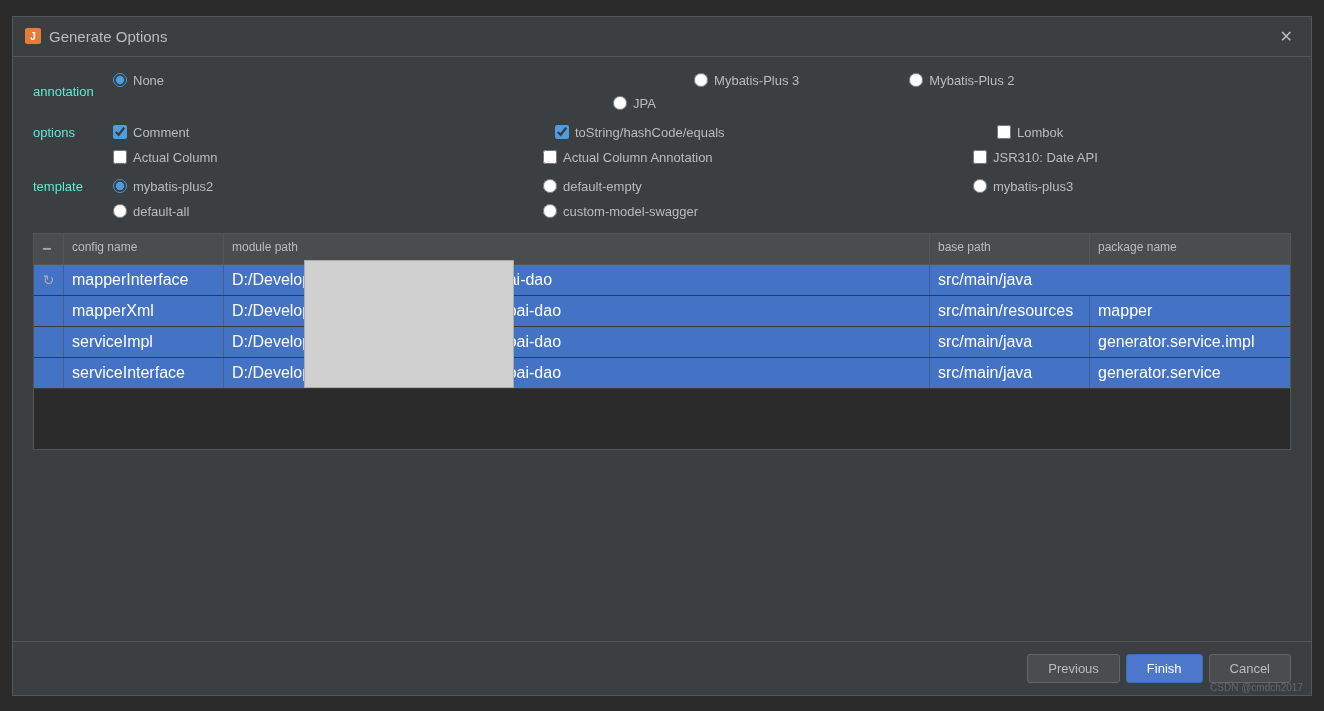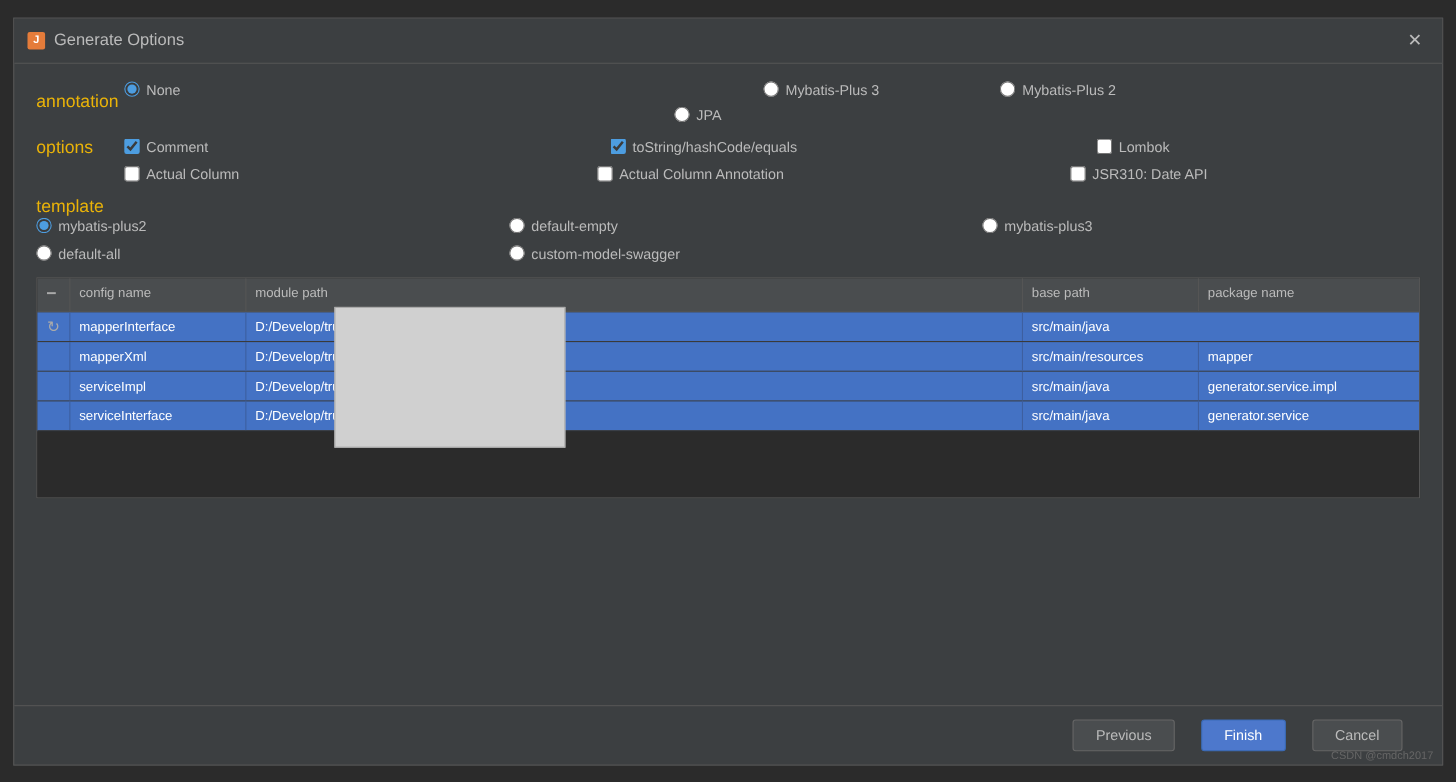--- a/index.html
+++ b/index.html
@@ -63,22 +63,22 @@
       padding: 16px 20px;
       flex: 1;
     }
     .form-row {
       display: flex;
       align-items: center;
       margin-bottom: 14px;
     }
     .form-label {
       width: 80px;
-      color: #eab308;
-      font-size: 16px;
+      color: #5eead4;
+      font-size: 13px;
       flex-shrink: 0;
     }
     .options-group {
       display: flex;
       flex-wrap: wrap;
       gap: 8px 0;
       flex: 1;
     }
     .radio-item, .checkbox-item {
       display: flex;
@@ -119,21 +119,21 @@
     .table-body {}
     .table-row {
       display: grid;
       grid-template-columns: 30px 160px 1fr 160px 200px;
       border-bottom: 1px solid #3a3a3a;
       background: #4472c4;
     }
     .table-cell {
       padding: 6px 8px;
       color: #ffffff;
-      font-size: 12px;
+      font-size: 16px;
       border-right: 1px solid #3d5fa0;
       overflow: hidden;
       white-space: nowrap;
       text-overflow: ellipsis;
     }
     .table-cell:last-child { border-right: none; }
     .table-row-icon-cell {
       padding: 4px;
       display: flex;
       align-items: center;
@@ -147,22 +147,22 @@
     .minus-icon {
       color: #aaa;
       font-size: 16px;
       font-weight: bold;
     }
     
     .footer {
       display: flex;
       justify-content: flex-end;
       align-items: center;
-      padding: 12px 36px;
-      gap: 24px;
+      padding: 12px 20px;
+      gap: 6px;
       border-top: 1px solid #555;
     }
     .btn {
       padding: 6px 20px;
       font-size: 13px;
       border: 1px solid #666;
       border-radius: 3px;
       cursor: pointer;
       color: #bbbbbb;
       background: #4a4d4f;
@@ -261,21 +261,21 @@
           </label>
 
           <label class="checkbox-item" style="width:300px;">
             <input type="checkbox" class="checkbox-input" style="">
             <span class="option-label">JSR310: Date API</span>
           </label>
         </div>
       </div>
     </div>
 
-    <div class="form-row" style="align-items:flex-start;flex-direction:column;">
+    <div class="form-row" style="align-items:flex-start;">
       <span class="form-label">template</span>
       <div style="display:flex; flex-direction:column; gap:10px; width:100%;">
         <div style="display:flex;">
           <label class="radio-item" style="width:400px;">
             <input type="radio" class="radio-input" name="template" checked="" style="">
             <span class="option-label">mybatis-plus2</span>
           </label>
           <label class="radio-item" style="width:400px;">
             <input type="radio" class="radio-input" name="template" style="">
             <span class="option-label">default-empty</span>

